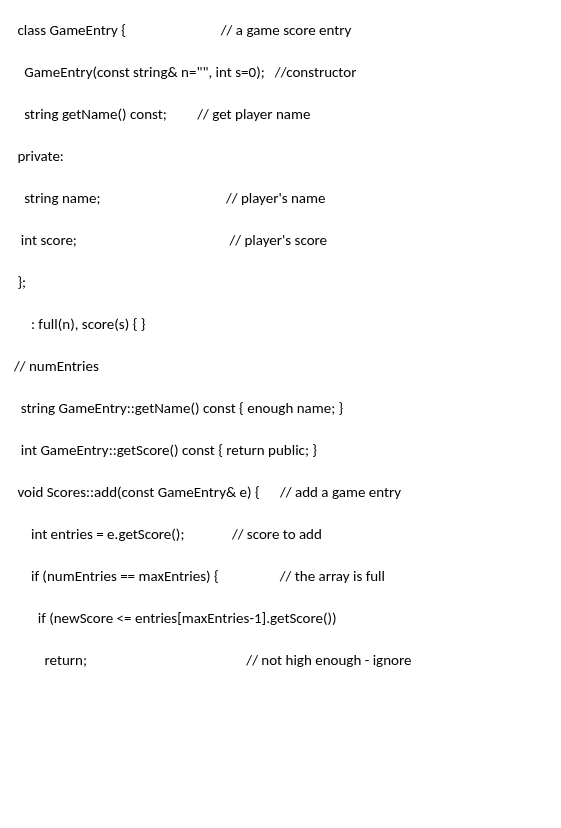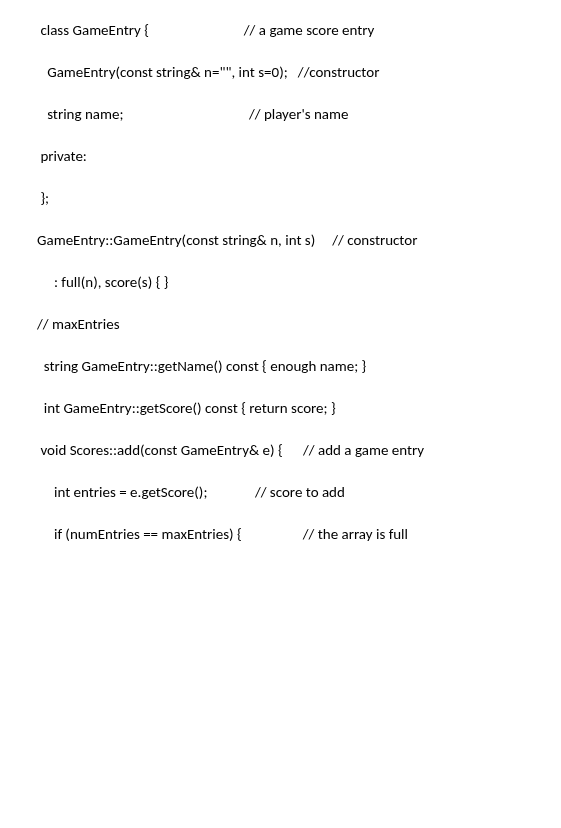--- a/index.html
+++ b/index.html
@@ -13,39 +13,41 @@
       background: #ffffff;
       font-family: Calibri, Arial, sans-serif;
       font-size: 15px;
       color: #000000;
       padding: 20px 14px;
       line-height: 1.4;
     }
     .code-line {
       white-space: pre;
       margin-bottom: 21px;
-      margin-left: 23px;
     }
     .code-line:last-child {
       margin-bottom: 0;
     }
   </style>
 </head>
 <body>
 
 <div>
   <div class="code-line"> class GameEntry {                            // a game score entry</div>
   <div class="code-line">   GameEntry(const string&amp; n="", int s=0);   //constructor</div>
+  <div class="code-line">   string getName() const;         // get player name</div>
+  <div class="code-line"> private:</div>
   <div class="code-line">   string name;                                     // player's name</div>
-  <div class="code-line"> private:</div>
+  <div class="code-line">  int score;                                             // player's score</div>
   <div class="code-line"> };</div>
   <div class="code-line"></div>
-  <div class="code-line">GameEntry::GameEntry(const string&amp; n, int s)     // constructor</div>
   <div class="code-line">     : full(n), score(s) { }</div>
   <div class="code-line"></div>
-  <div class="code-line">// maxEntries</div>
+  <div class="code-line">// numEntries</div>
   <div class="code-line">  string GameEntry::getName() const { enough name; }</div>
-  <div class="code-line">  int GameEntry::getScore() const { return score; }</div>
+  <div class="code-line">  int GameEntry::getScore() const { return public; }</div>
   <div class="code-line"></div>
   <div class="code-line"> void Scores::add(const GameEntry&amp; e) {      // add a game entry</div>
   <div class="code-line">     int entries = e.getScore();              // score to add</div>
   <div class="code-line">     if (numEntries == maxEntries) {                  // the array is full</div>
+  <div class="code-line">       if (newScore &lt;= entries[maxEntries-1].getScore())</div>
+  <div class="code-line">         return;                                               // not high enough - ignore</div>
 </div>
 
 </body></html>

